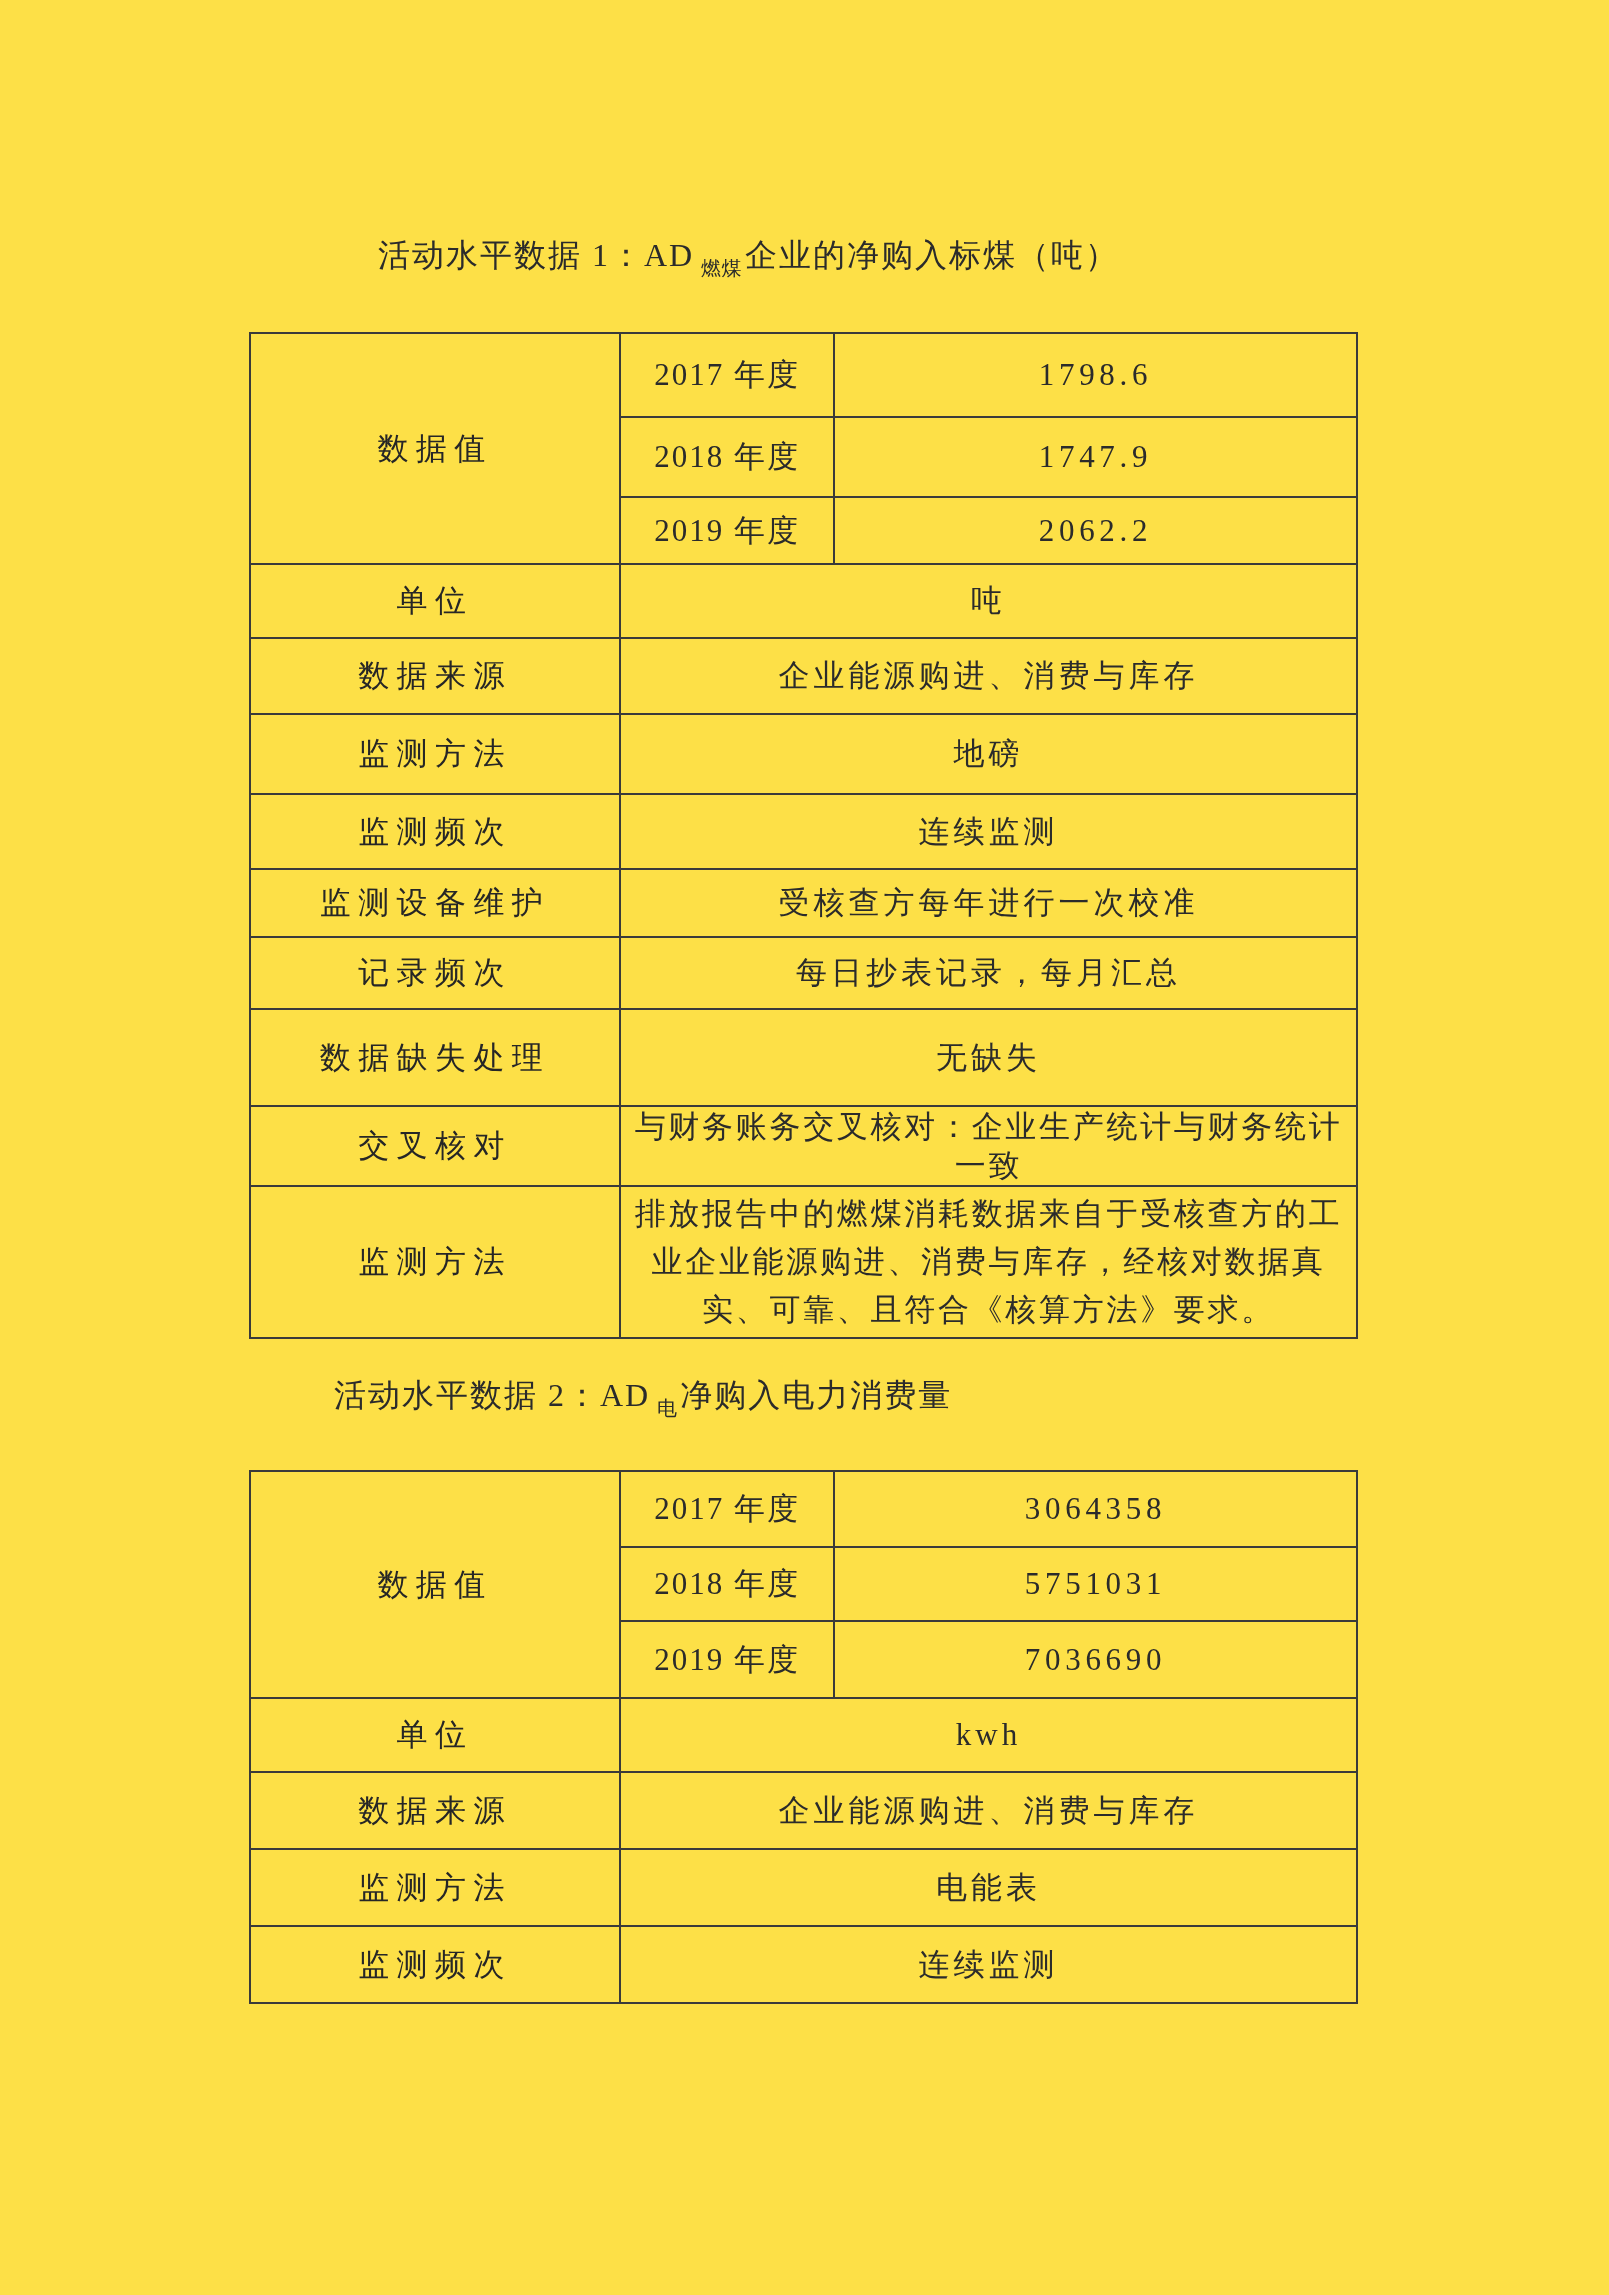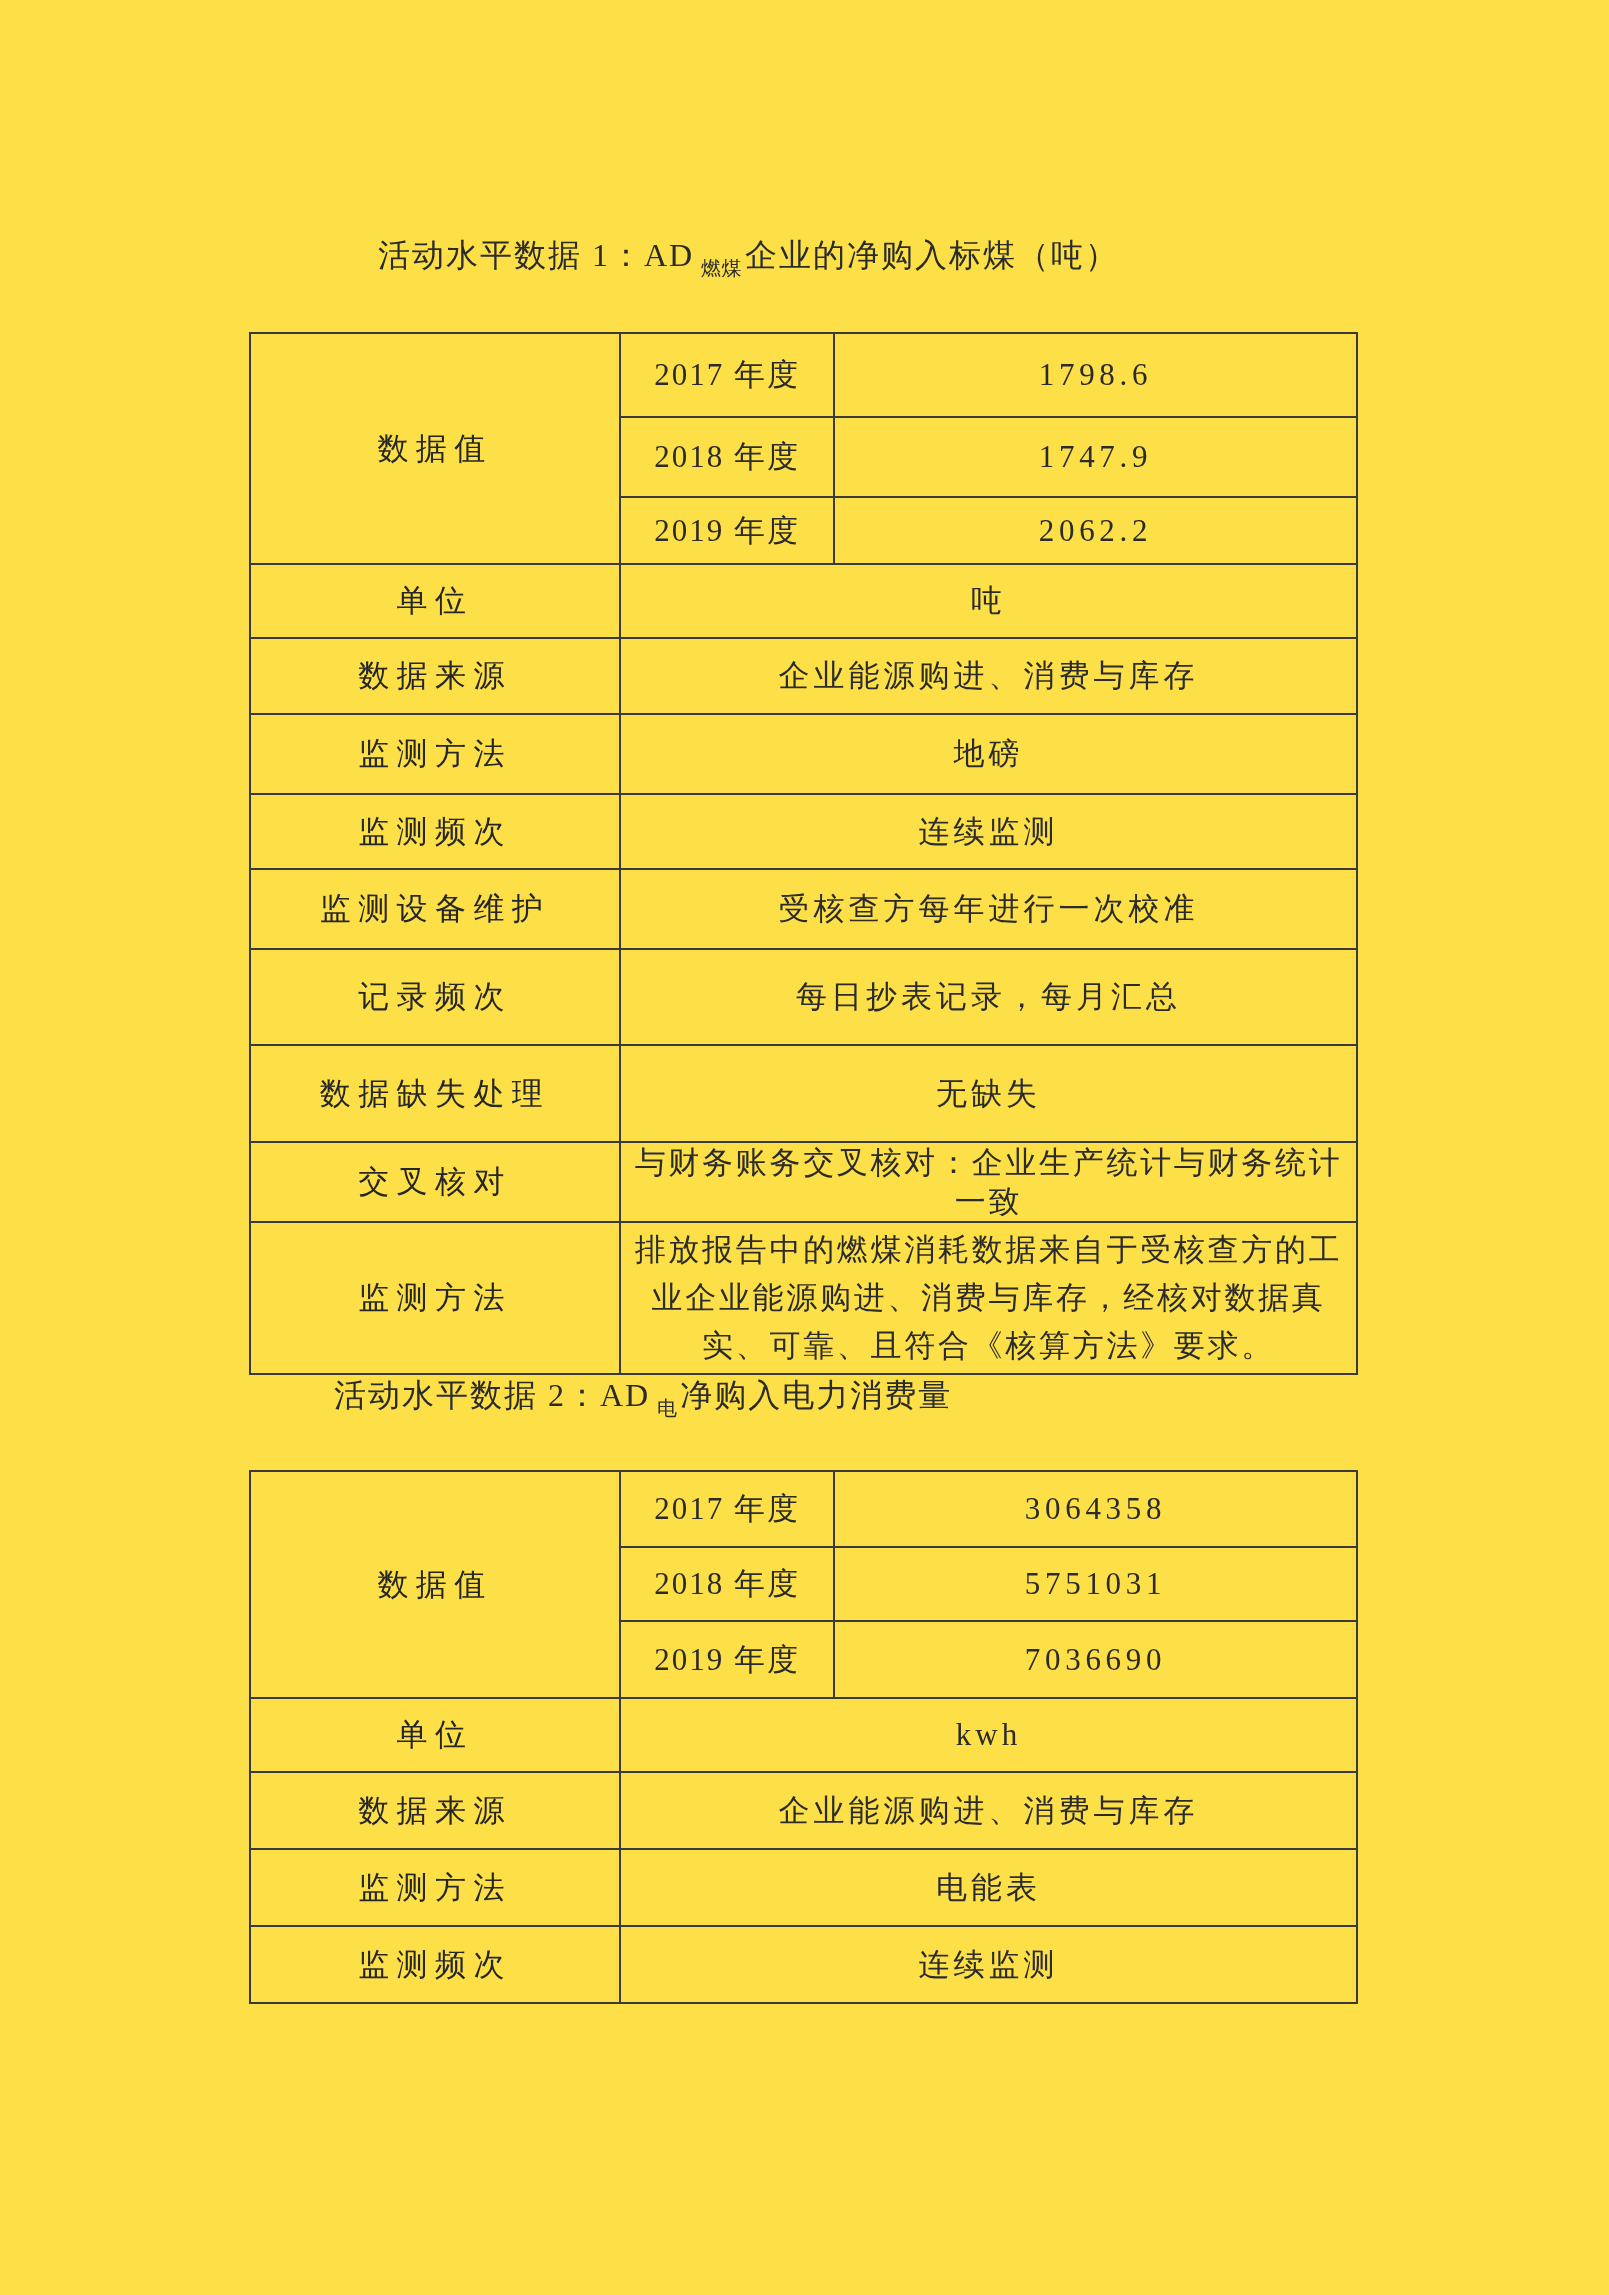--- a/index.html
+++ b/index.html
@@ -137,25 +137,25 @@
         <td class="val-cell" colspan="2">企业能源购进、消费与库存</td>
       </tr>
       <tr style="height:80px;">
         <td class="hdr">监测方法</td>
         <td class="val-cell" colspan="2">地磅</td>
       </tr>
       <tr style="height:75px;">
         <td class="hdr">监测频次</td>
         <td class="val-cell" colspan="2">连续监测</td>
       </tr>
-      <tr style="height:80px;">
+      <tr style="height:68px;">
         <td class="hdr">监测设备维护</td>
         <td class="val-cell" colspan="2">受核查方每年进行一次校准</td>
       </tr>
-      <tr style="height:96px;">
+      <tr style="height:72px;">
         <td class="hdr">记录频次</td>
         <td class="val-cell" colspan="2">每日抄表记录，每月汇总</td>
       </tr>
       <tr style="height:97px;">
         <td class="hdr">数据缺失处理</td>
         <td class="val-cell" colspan="2">无缺失</td>
       </tr>
       <tr style="height:80px;">
         <td class="hdr v-top">交叉核对</td>
         <td class="multi-2" colspan="2">与财务账务交叉核对：企业生产统计与财务统计一致</td>

